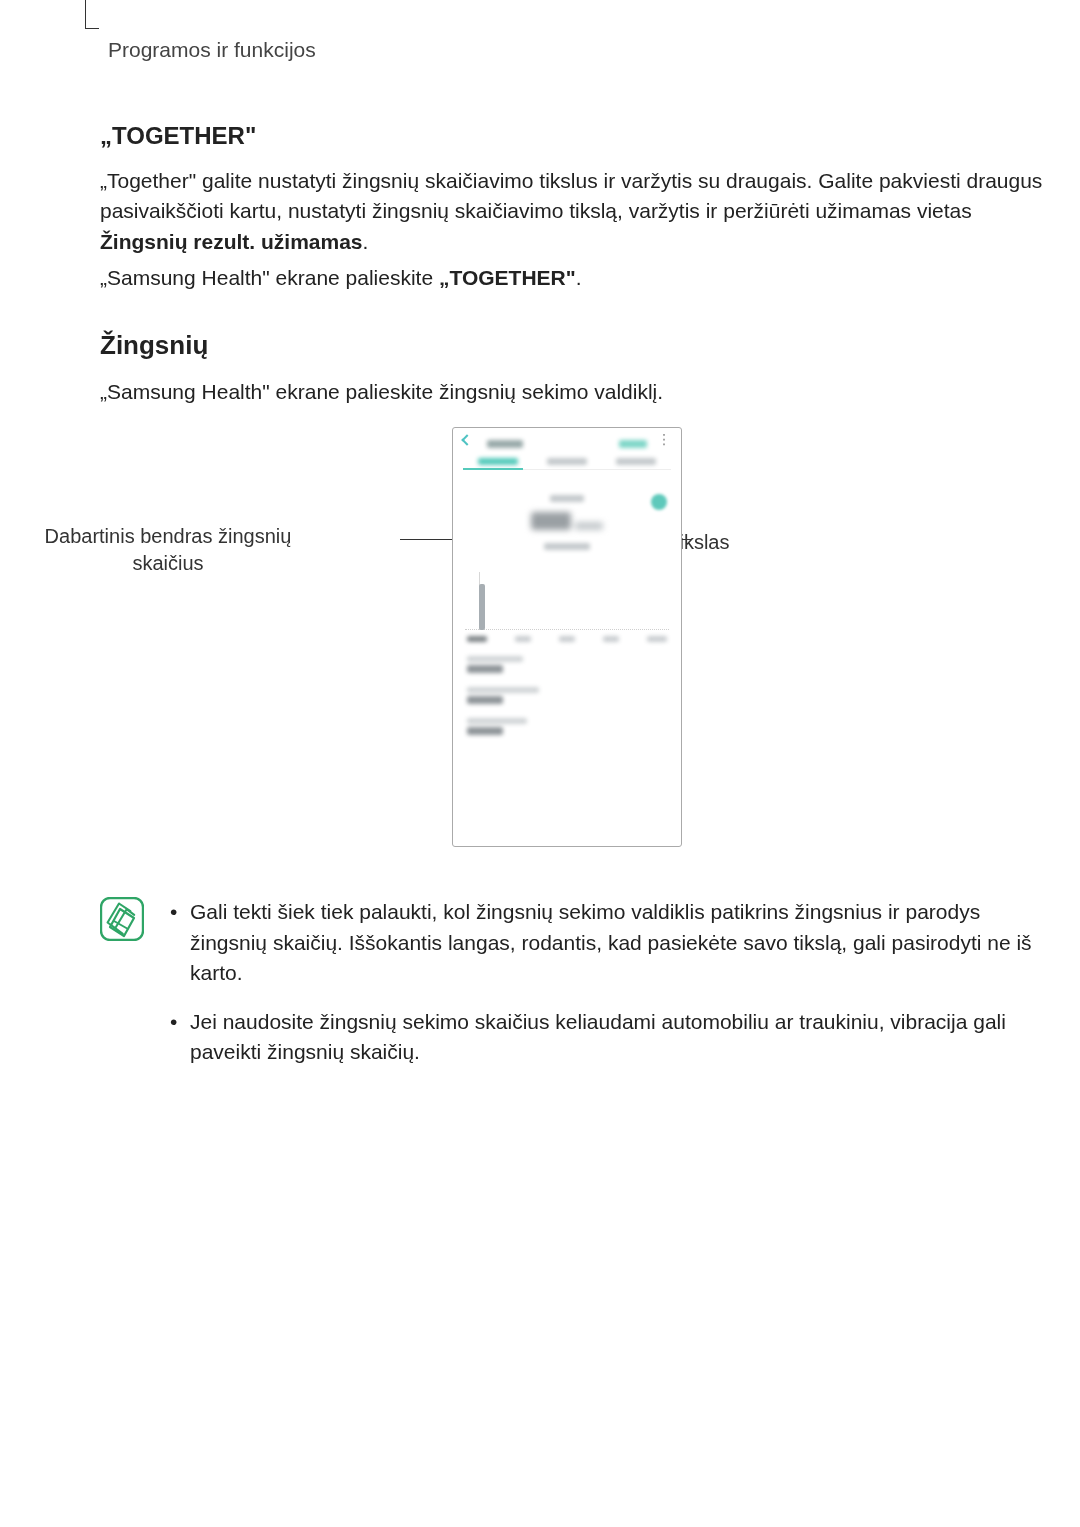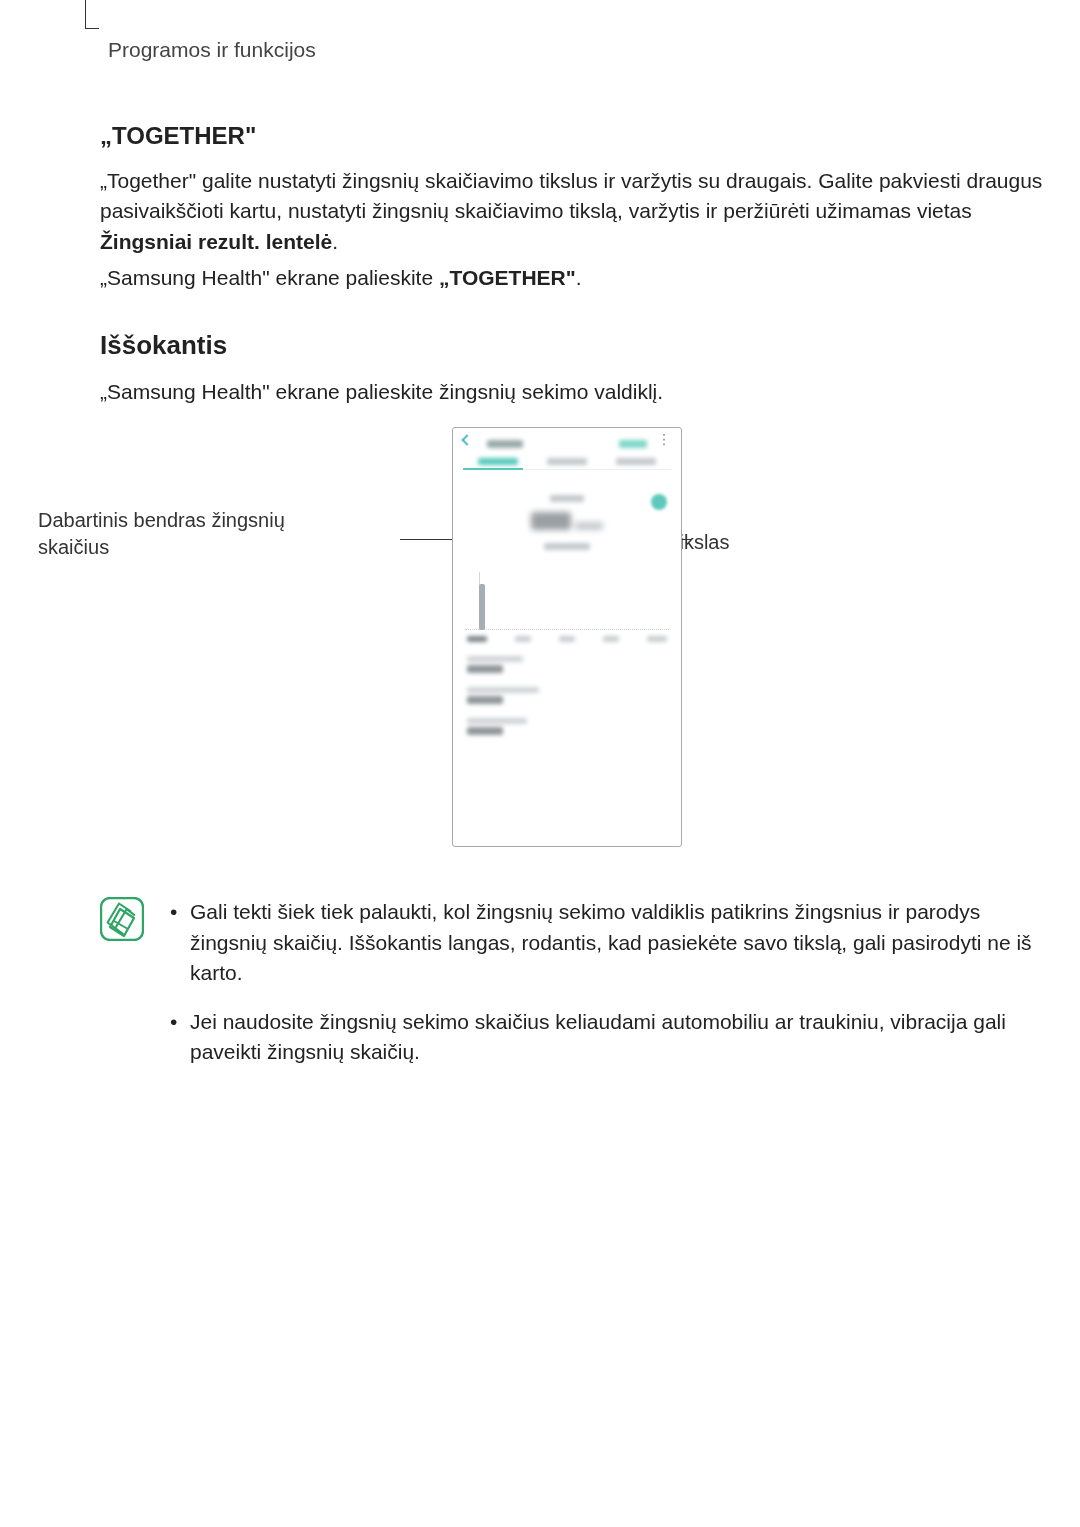--- a/index.html
+++ b/index.html
@@ -38,21 +38,21 @@
   .chart-bar { position:absolute; left:14px; bottom:12px; width:6px; height:46px; background:#a7aeb3; border-radius:2px; }
   .chart-xlabels { position:absolute; left:0; right:0; bottom:0; display:flex; justify-content:space-between; padding:0 2px; filter:blur(2px); }
   .chart-xlabels span { width:16px; height:6px; background:#c9cdd0; border-radius:2px; }
   .chart-xlabels span.first { width:20px; background:#7f8588; }
   .chart-xlabels span.last { width:20px; }
   .stat-block { margin:14px 14px 0 14px; filter:blur(2px); }
   .stat-row { margin-bottom:14px; }
   .stat-row .lbl { width:56px; height:6px; background:#d0d4d6; border-radius:2px; margin-bottom:3px; }
   .stat-row .val { width:36px; height:8px; background:#8f9599; border-radius:2px; }
   .callout { position:absolute; font-size:20px; color:#333; }
-  .callout.left { right: 750px; top: 80px; text-align:left; width:260px; line-height:1.35; }
+  .callout.left { right: 750px; top: 96px; text-align:center; width:260px; line-height:1.35; }
   .callout.right { left: 568px; top: 104px; }
   .lead-line { position:absolute; height:1px; background:#333; }
   .lead-left { top:112px; left:300px; width:150px; }
   .lead-right { top:112px; left:492px; width:100px; }
   .note-wrap { display:flex; margin-top:20px; }
   .note-icon { flex:0 0 44px; height:44px; margin-right:26px; }
   .note-icon svg { width:44px; height:44px; }
   .note-list { flex:1; font-size:21px; line-height:1.45; }
   .note-list .item { display:flex; margin-bottom:18px; }
   .note-list .dot { flex:0 0 20px; }
@@ -60,27 +60,27 @@
 </style>
 </head>
 <body>
 
 <div class="page">
   <div class="rule-mark"></div>
   <div class="header-text">Programos ir funkcijos</div>
 
   <h2 class="h-together">„TOGETHER"</h2>
   <p class="body">
-    <span>„Together" galite nustatyti žingsnių skaičiavimo tikslus ir varžytis su draugais. Galite pakviesti draugus pasivaikščioti kartu, nustatyti žingsnių skaičiavimo tikslą, varžytis ir peržiūrėti užimamas vietas </span><span class="bold">Žingsniai rezult. lentelė</span><span>.</span>
+    <span>„Together" galite nustatyti žingsnių skaičiavimo tikslus ir varžytis su draugais. Galite pakviesti draugus pasivaikščioti kartu, nustatyti žingsnių skaičiavimo tikslą, varžytis ir peržiūrėti užimamas vietas </span><span class="bold">Žingsnių rezult. užimamas</span><span>.</span>
   </p>
   <p class="body">
     <span>„Samsung Health" ekrane palieskite </span><span class="bold">„TOGETHER"</span><span>.</span>
   </p>
 
-  <h2 class="h-steps">Iššokantis</h2>
+  <h2 class="h-steps">Žingsnių</h2>
   <p class="body">„Samsung Health" ekrane palieskite žingsnių sekimo valdiklį.</p>
 
   <div class="figure-wrap">
     <div class="callout left">Dabartinis bendras žingsnių skaičius</div>
     <div class="callout right">Tikslas</div>
     <div class="lead-line lead-left"></div>
     <div class="lead-line lead-right"></div>
 
     <div class="phone">
       <div class="phone-header">

